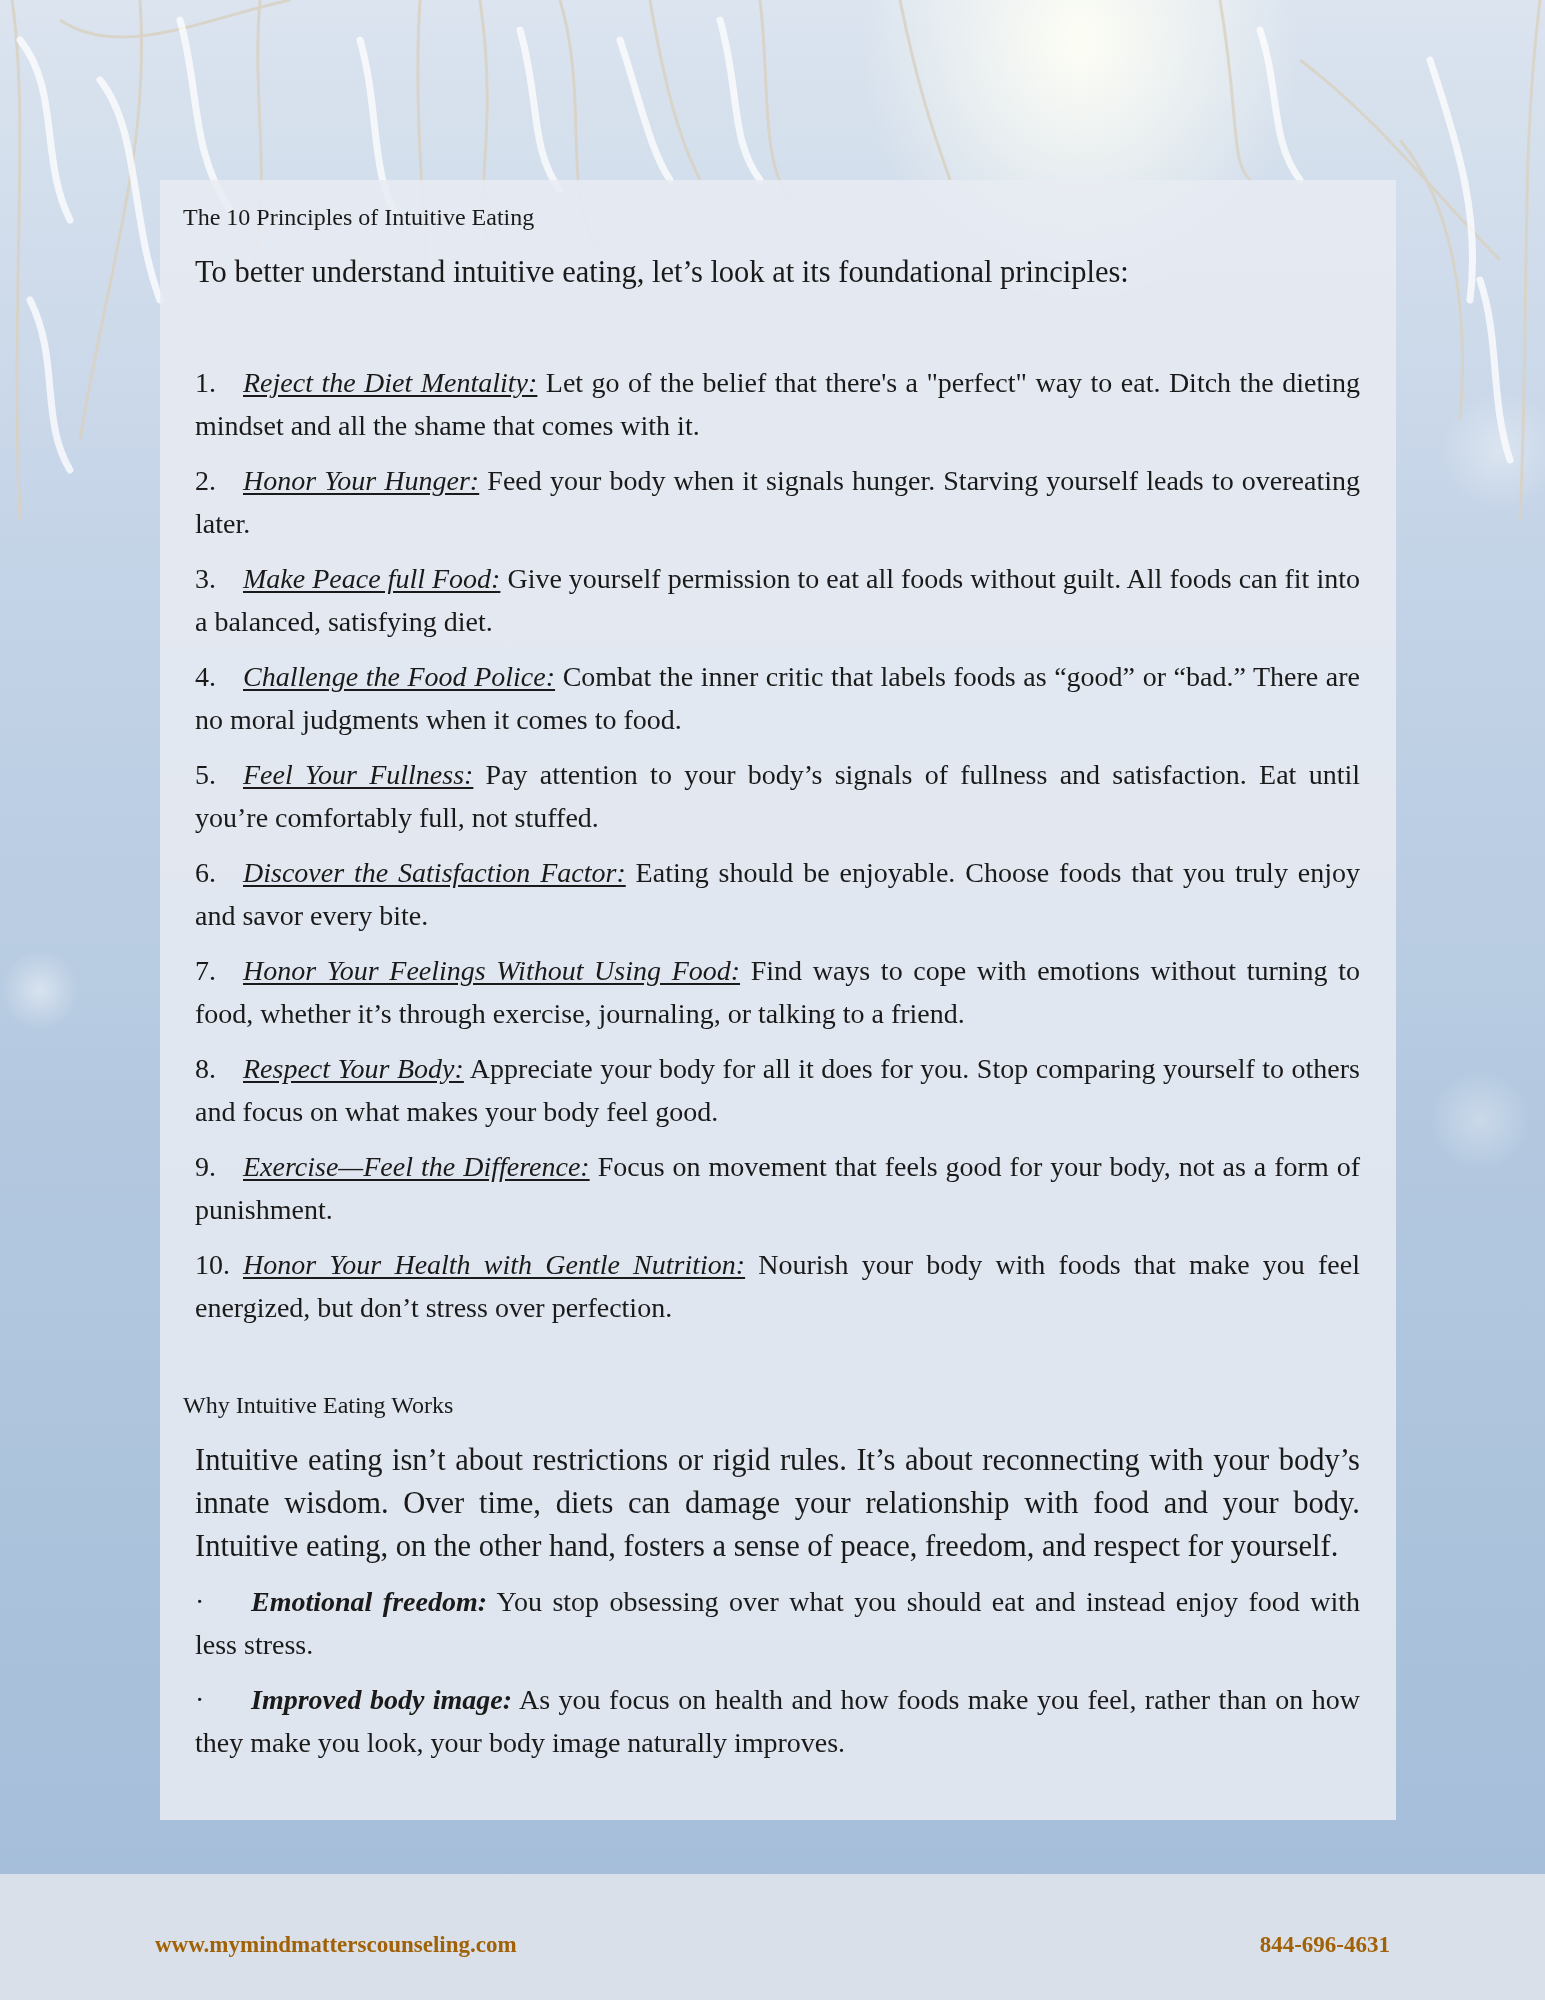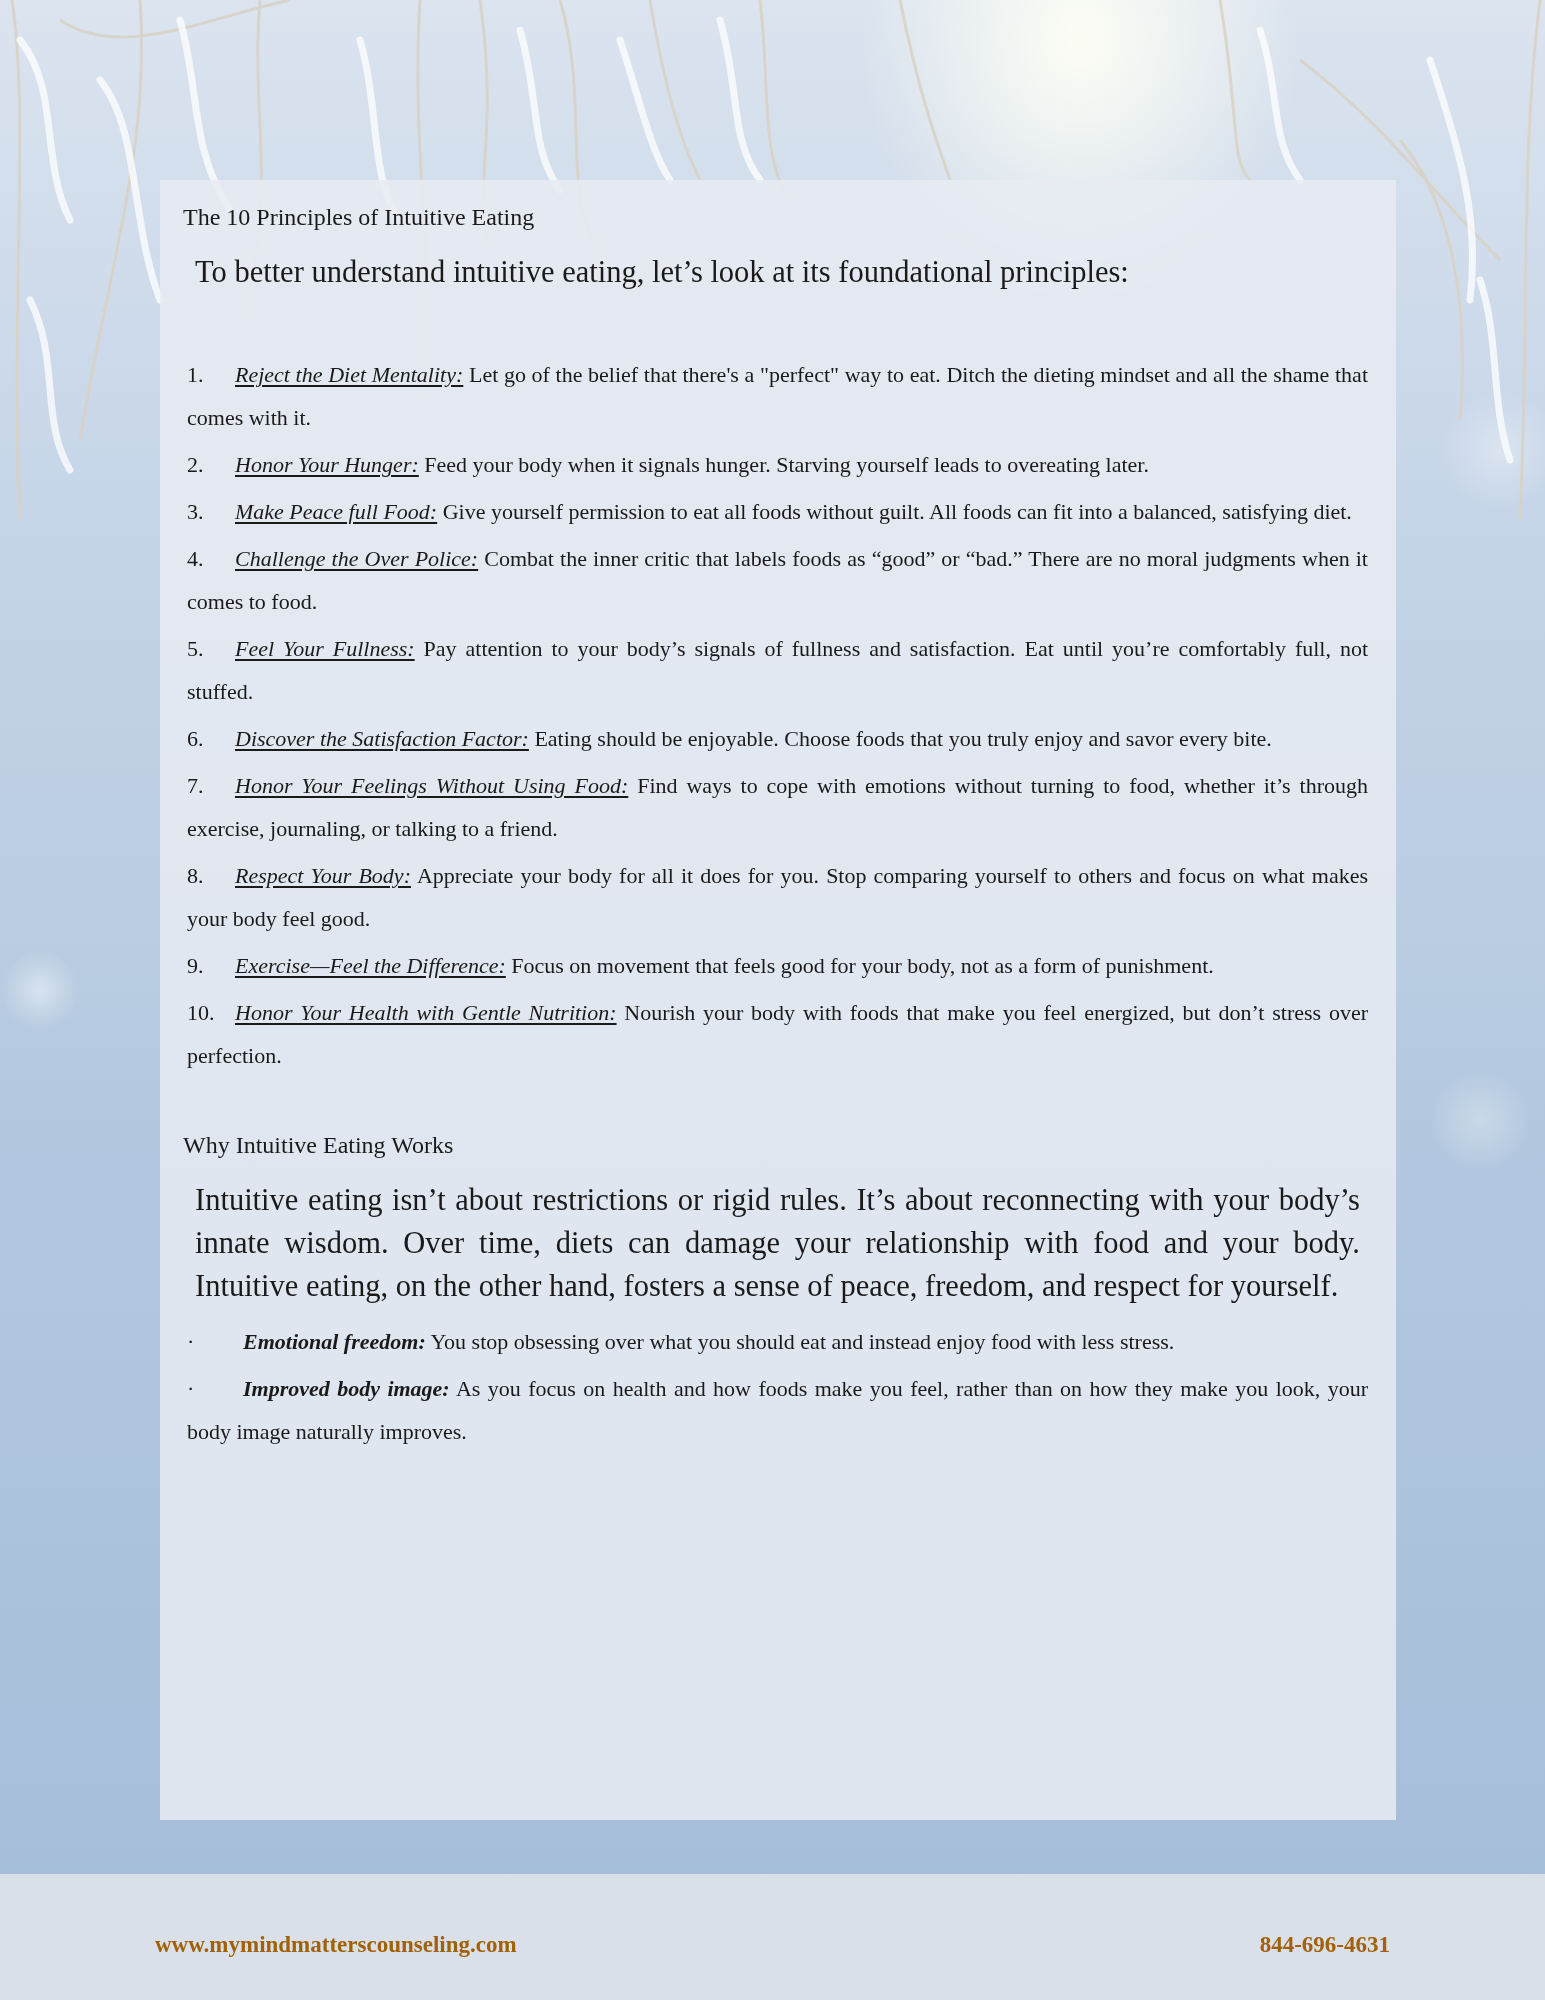--- a/index.html
+++ b/index.html
@@ -27,21 +27,21 @@
     font-family: "Liberation Serif", serif;
     font-weight: normal; font-size: 24px; line-height: 43px; margin: 0;
   }
   .para {
     font-family: "Liberation Serif", serif;
     font-size: 30.5px; line-height: 43px; margin: 12px; text-align: justify;
   }
   .spacer { height: 43px; }
   .item {
     font-family: "Liberation Serif", serif;
-    font-size: 22px; line-height: 43px; margin: 4px; text-align: justify;
+    font-size: 28px; line-height: 43px; margin: 12px; text-align: justify;
   }
   .num { display: inline-block; min-width: 48px; }
   .term { font-style: italic; text-decoration: underline; text-underline-offset: 3px; }
   .bterm { font-style: italic; font-weight: bold; }
   .bullet { display: inline-block; min-width: 56px; }
   .footer {
     position: absolute; left: 0; top: 1874px; width: 1545px; height: 126px;
     background: rgba(222, 227, 236, 0.92);
   }
   .footer-url, .footer-phone {
@@ -89,21 +89,21 @@
 
 <div class="panel">
   <h2 class="title">The 10 Principles of Intuitive Eating</h2>
   <p class="para">To better understand intuitive eating, let’s look at its foundational principles:</p>
   <div class="spacer"></div>
 
   <div>
     <p class="item"><span class="num">1.</span><span class="term">Reject the Diet Mentality:</span><span> Let go of the belief that there's a "perfect" way to eat. Ditch the dieting mindset and all the shame that comes with it.</span></p>
     <p class="item"><span class="num">2.</span><span class="term">Honor Your Hunger:</span><span> Feed your body when it signals hunger. Starving yourself leads to overeating later.</span></p>
     <p class="item"><span class="num">3.</span><span class="term">Make Peace full Food:</span><span> Give yourself permission to eat all foods without guilt. All foods can fit into a balanced, satisfying diet.</span></p>
-    <p class="item"><span class="num">4.</span><span class="term">Challenge the Over Police:</span><span> Combat the inner critic that labels foods as “good” or “bad.” There are no moral judgments when it comes to food.</span></p>
+    <p class="item"><span class="num">4.</span><span class="term">Challenge the Food Police:</span><span> Combat the inner critic that labels foods as “good” or “bad.” There are no moral judgments when it comes to food.</span></p>
     <p class="item"><span class="num">5.</span><span class="term">Feel Your Fullness:</span><span> Pay attention to your body’s signals of fullness and satisfaction. Eat until you’re comfortably full, not stuffed.</span></p>
     <p class="item"><span class="num">6.</span><span class="term">Discover the Satisfaction Factor:</span><span> Eating should be enjoyable. Choose foods that you truly enjoy and savor every bite.</span></p>
     <p class="item"><span class="num">7.</span><span class="term">Honor Your Feelings Without Using Food:</span><span> Find ways to cope with emotions without turning to food, whether it’s through exercise, journaling, or talking to a friend.</span></p>
     <p class="item"><span class="num">8.</span><span class="term">Respect Your Body:</span><span> Appreciate your body for all it does for you. Stop comparing yourself to others and focus on what makes your body feel good.</span></p>
     <p class="item"><span class="num">9.</span><span class="term">Exercise—Feel the Difference:</span><span> Focus on movement that feels good for your body, not as a form of punishment.</span></p>
     <p class="item"><span class="num">10.</span><span class="term">Honor Your Health with Gentle Nutrition:</span><span> Nourish your body with foods that make you feel energized, but don’t stress over perfection.</span></p>
   </div>
 
   <div class="spacer"></div>
 

